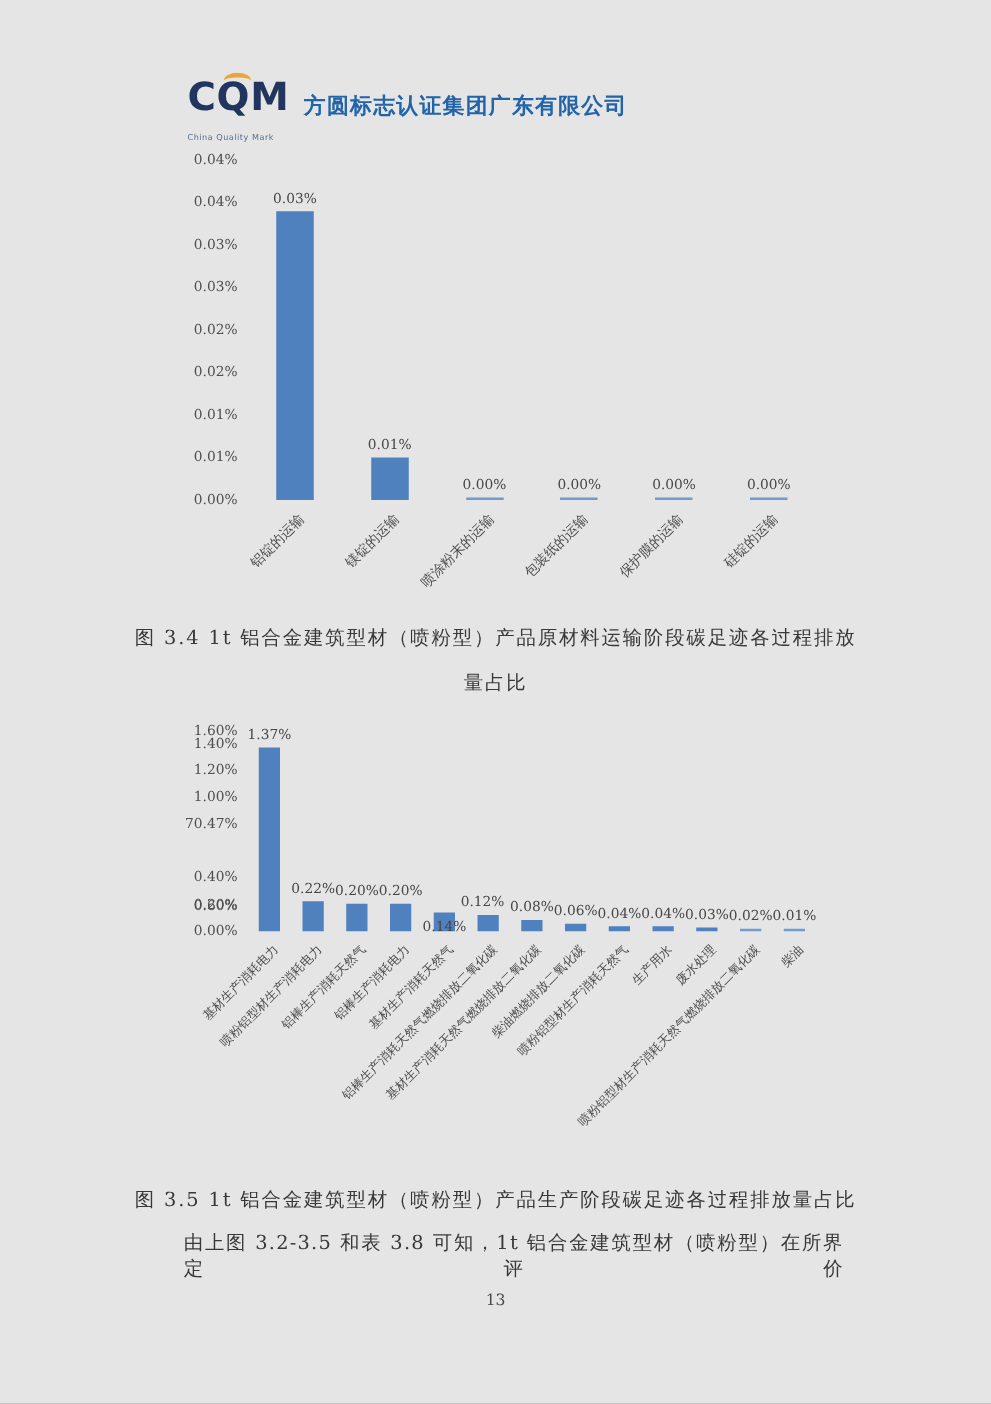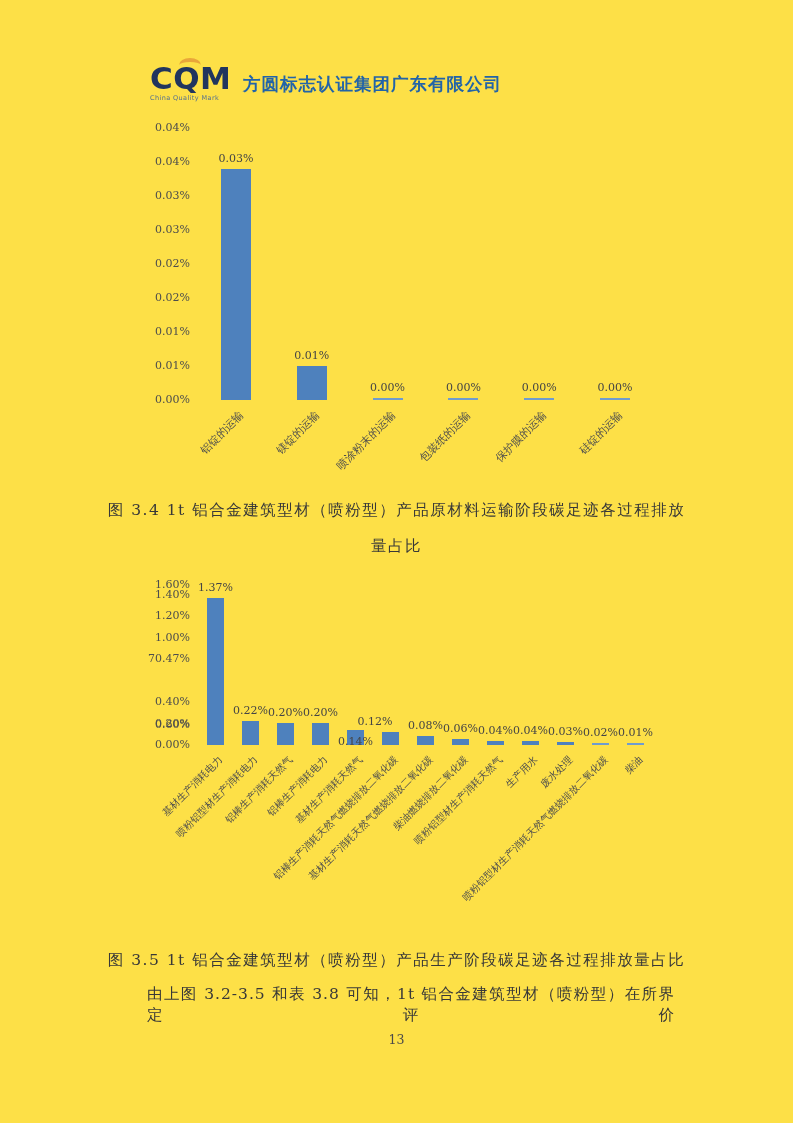--- a/index.html
+++ b/index.html
@@ -1,24 +1,24 @@
 <!DOCTYPE html>
 <html><head>
 <meta charset="utf-8">
 <style>
   html,body{margin:0;padding:0;background:#9a9a9a;}
   .page{
-    position:relative;width:793px;height:1123px;margin:0 auto;background:#fde047;
+    position:relative;width:793px;height:1123px;margin:0 auto;background:#e5e5e5;
     font-family:"DejaVu Serif","Liberation Serif",serif;color:#3a3a3a;overflow:hidden;
   }
   
   .logo-acronym{position:absolute;left:150px;top:62px;font-family:"DejaVu Sans","Liberation Sans",sans-serif;}
   .logo-acronym .acr{font-size:31px;font-weight:800;color:#21355e;letter-spacing:0.5px;line-height:32px;}
   .logo-arc{position:absolute;left:29px;top:-4px;width:22px;height:10px;border-top:4px solid #e9a63a;border-radius:50% 50% 0 0;}
-  .logo-tagline{font-size:6.5px;color:#55708f;letter-spacing:0.4px;margin-top:0px;}
+  .logo-tagline{font-size:6.5px;color:#55708f;letter-spacing:0.4px;margin-top:12px;}
   .company-name{position:absolute;left:243px;top:72px;font-family:"DejaVu Sans","Liberation Sans",sans-serif;
     font-size:17.5px;font-weight:700;color:#2264a8;letter-spacing:1px;}
   
   .chart{position:absolute;}
   .chart .tick{position:absolute;text-align:right;font-size:11px;color:#4d4d4d;white-space:nowrap;}
   .chart .bar{position:absolute;}
   .chart .vlabel{position:absolute;text-align:center;font-size:11px;color:#454545;white-space:nowrap;}
   .chart .clabel{position:absolute;white-space:nowrap;font-size:10.5px;color:#4d4d4d;
     transform:rotate(-45deg);transform-origin:top right;}
   
@@ -94,21 +94,21 @@
       <div class="bar" style="left: 137px; top: 158px; width: 17px; height: 22px; background: rgb(78, 129, 189);"></div>
       <div class="vlabel" style="left: 115.5px; width: 60px; top: 141px;">0.20%</div>
       <div class="clabel" style="right: 394.5px; top: 188px; font-size: 10px;">铝棒生产消耗天然气</div>
       <div class="bar" style="left: 172px; top: 158px; width: 17px; height: 22px; background: rgb(78, 129, 189);"></div>
       <div class="vlabel" style="left: 150.5px; width: 60px; top: 141px;">0.20%</div>
       <div class="clabel" style="right: 359.5px; top: 188px; font-size: 10px;">铝棒生产消耗电力</div>
       <div class="bar" style="left: 207px; top: 165px; width: 17px; height: 15px; background: rgb(78, 129, 189);"></div>
       <div class="vlabel" style="left: 185.5px; width: 60px; top: 148px; margin-top: 22px;">0.14%</div>
       <div class="clabel" style="right: 324.5px; top: 188px; font-size: 10px;">基材生产消耗天然气</div>
       <div class="bar" style="left: 242px; top: 167px; width: 17px; height: 13px; background: rgb(78, 129, 189);"></div>
-      <div class="vlabel" style="left: 205px; width: 60px; top: 150px;">0.12%</div>
+      <div class="vlabel" style="left: 216px; width: 60px; top: 150px;">0.12%</div>
       <div class="clabel" style="right: 289.5px; top: 188px; font-size: 10px;">铝棒生产消耗天然气燃烧排放二氧化碳</div>
       <div class="bar" style="left: 277px; top: 171px; width: 17px; height: 9px; background: rgb(78, 129, 189);"></div>
       <div class="vlabel" style="left: 255.5px; width: 60px; top: 154px;">0.08%</div>
       <div class="clabel" style="right: 254.5px; top: 188px; font-size: 10px;">基材生产消耗天然气燃烧排放二氧化碳</div>
       <div class="bar" style="left: 312px; top: 174px; width: 17px; height: 6px; background: rgb(78, 129, 189);"></div>
       <div class="vlabel" style="left: 290.5px; width: 60px; top: 157px;">0.06%</div>
       <div class="clabel" style="right: 219.5px; top: 188px; font-size: 10px;">柴油燃烧排放二氧化碳</div>
       <div class="bar" style="left: 347px; top: 176px; width: 17px; height: 4px; background: rgb(78, 129, 189);"></div>
       <div class="vlabel" style="left: 325.5px; width: 60px; top: 159px;">0.04%</div>
       <div class="clabel" style="right: 184.5px; top: 188px; font-size: 10px;">喷粉铝型材生产消耗天然气</div>

